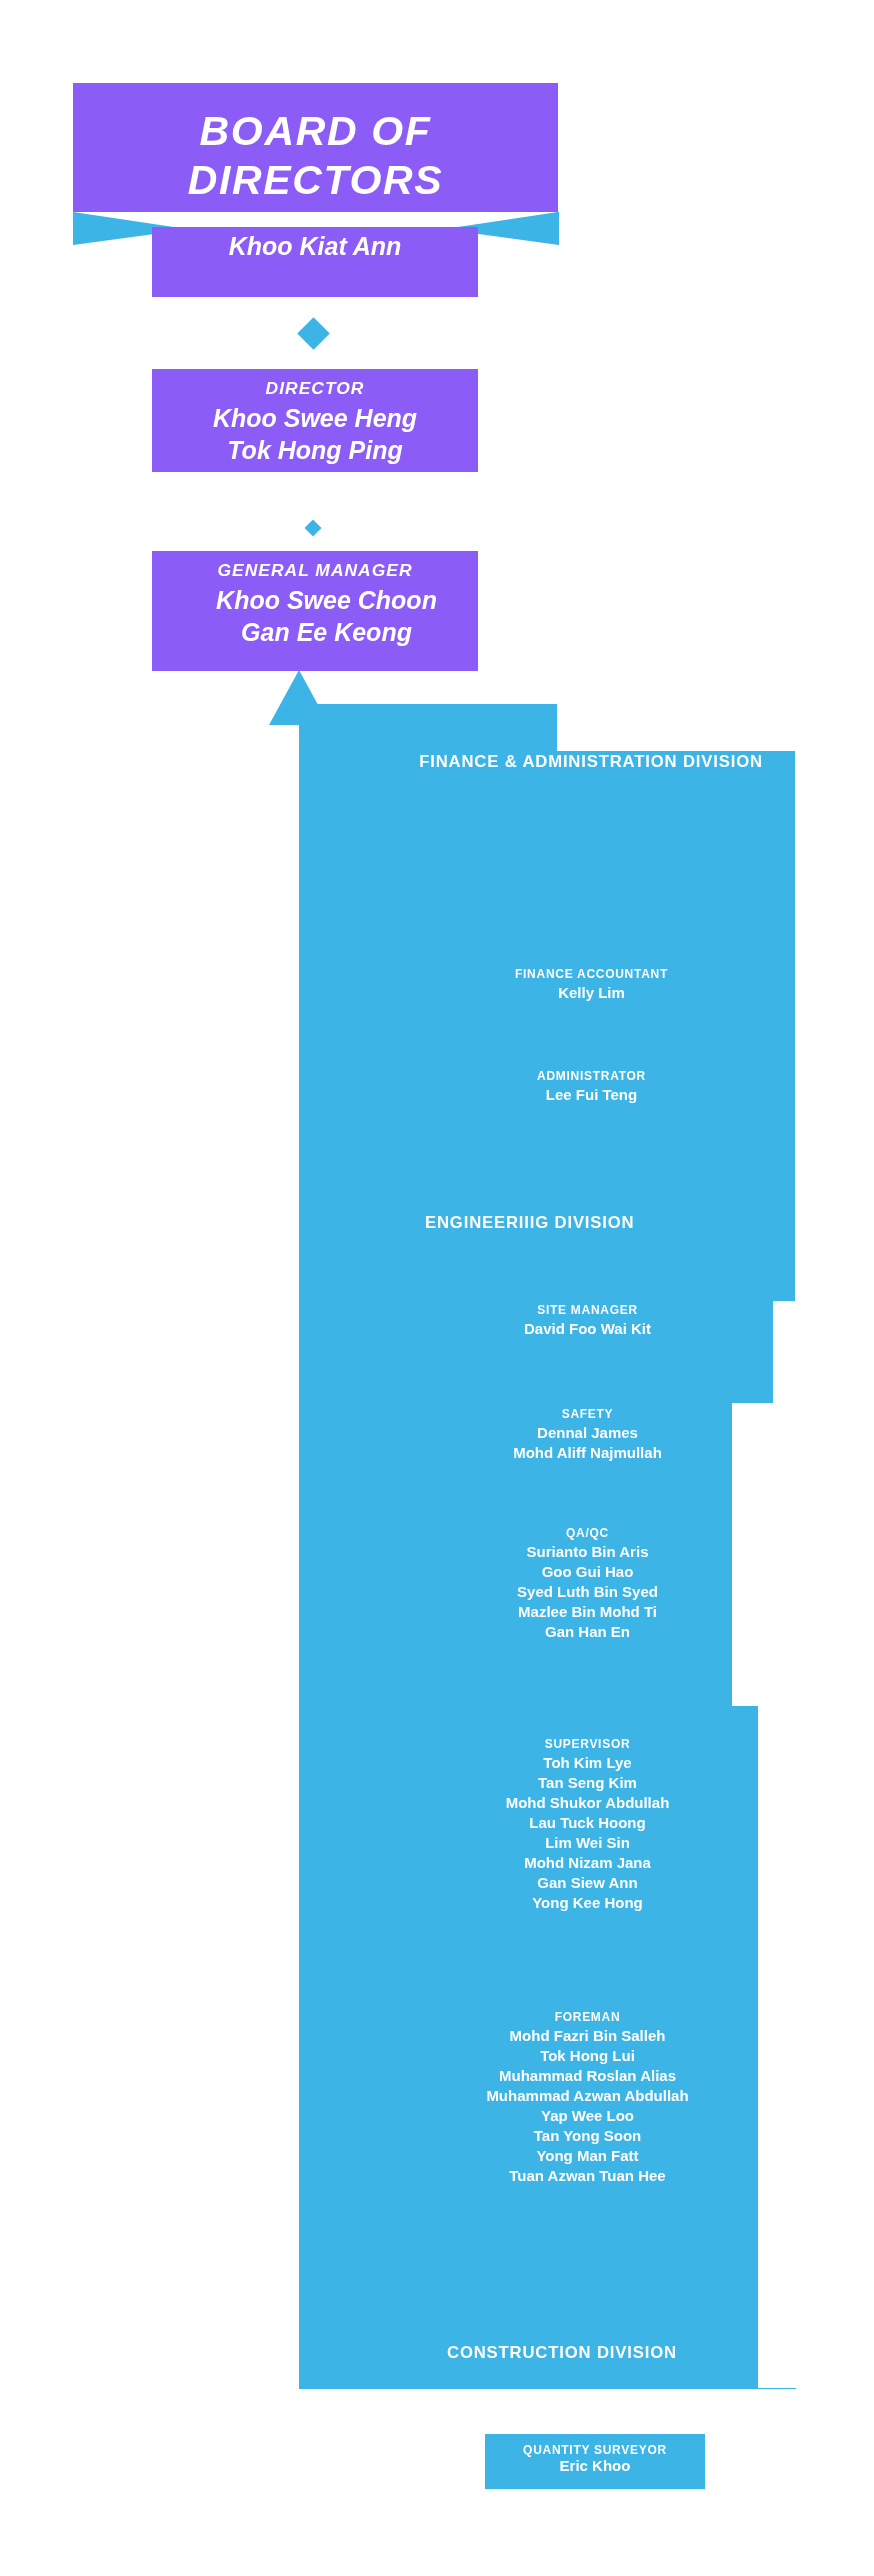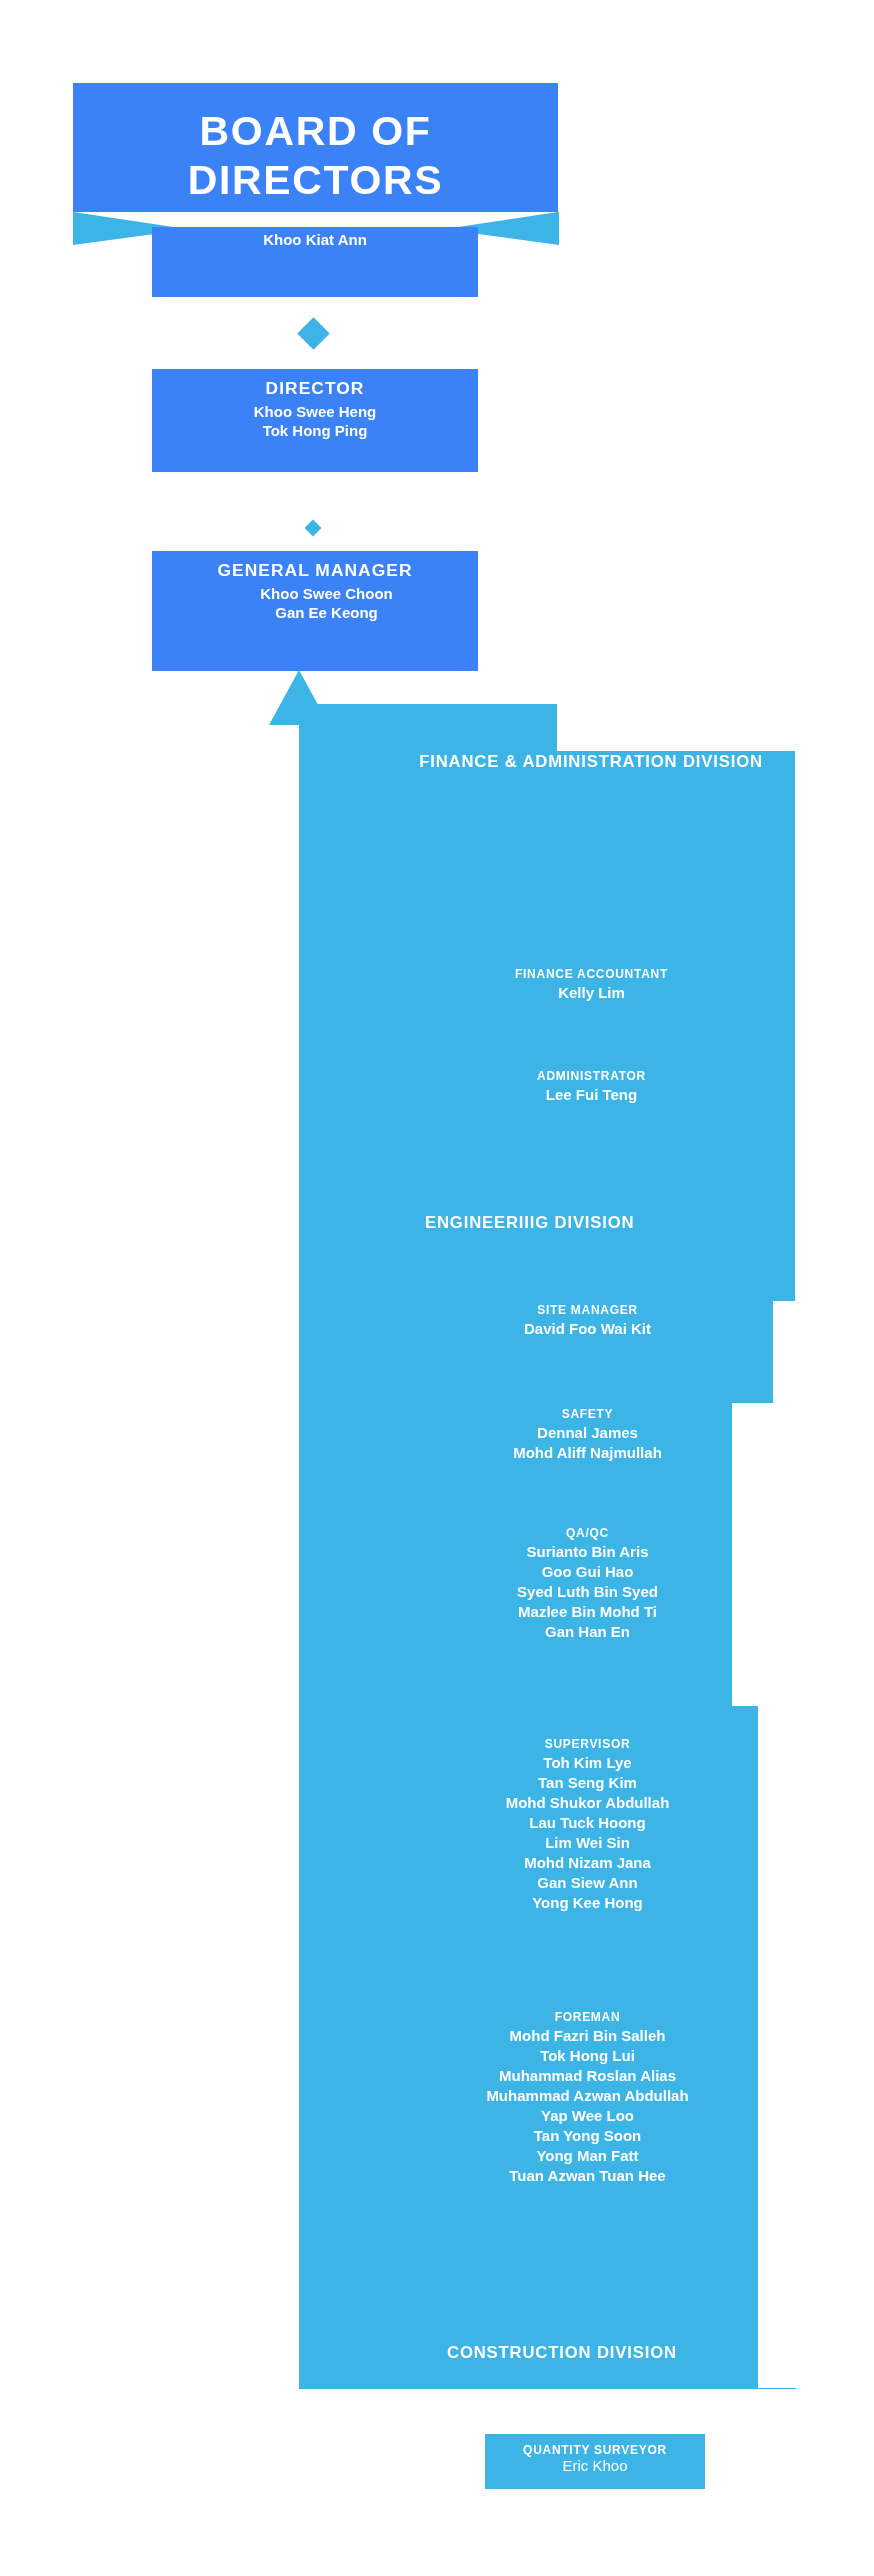--- a/index.html
+++ b/index.html
@@ -17,24 +17,25 @@
 
   #chart {
     position: absolute;
     left: 0; top: 0;
     width: 874px;
     height: 2576px;
   }
 
   .node {
     position: absolute;
-    background: #3b82f6;
+    background: #8b5cf6;
     box-sizing: border-box;
     text-align: center;
     color: #ffffff;
+    font-style: italic;
   }
 
   .title-label {
     font-weight: bold;
     letter-spacing: 0.06em;
     text-transform: uppercase;
     color: #ffffff;
     line-height: 1.2;
   }
 
@@ -92,21 +93,21 @@
     left: 152px;
     top: 551px;
     width: 326px;
     height: 120px;
   }
   .box-md .title-label, .box-dir .title-label, .box-gm .title-label {
     font-size: 17.4px;
     padding-top: 9px;
   }
   .box-md .name-text, .box-dir .name-text, .box-gm .name-text {
-    font-size: 15px;
+    font-size: 25px;
     padding-top: 3px;
   }
 
   
   .body-col {
     position: absolute;
     left: 299px;
     top: 751px;
     width: 497px;
     height: 1638px;
@@ -175,21 +176,21 @@
     position: absolute;
     left: 485px;
     top: 2434px;
     width: 220px;
     height: 55px;
     background: #3cb4e5;
     text-align: center;
     color: #fff;
   }
   .qs-box .g-title { font-size: 12px; font-weight: bold; letter-spacing: 0.06em; padding-top: 9px;}
-  .qs-box .g-name { font-size: 15px; font-weight: normal; }
+  .qs-box .g-name { font-size: 15px; font-weight: bold; }
 </style>
 </head>
 <body>
 
 <div id="chart">
 
   <div class="node board">
     <div class="title-label">BOARD OF DIRECTORS</div>
   </div>
   <div class="board-notch"></div>

